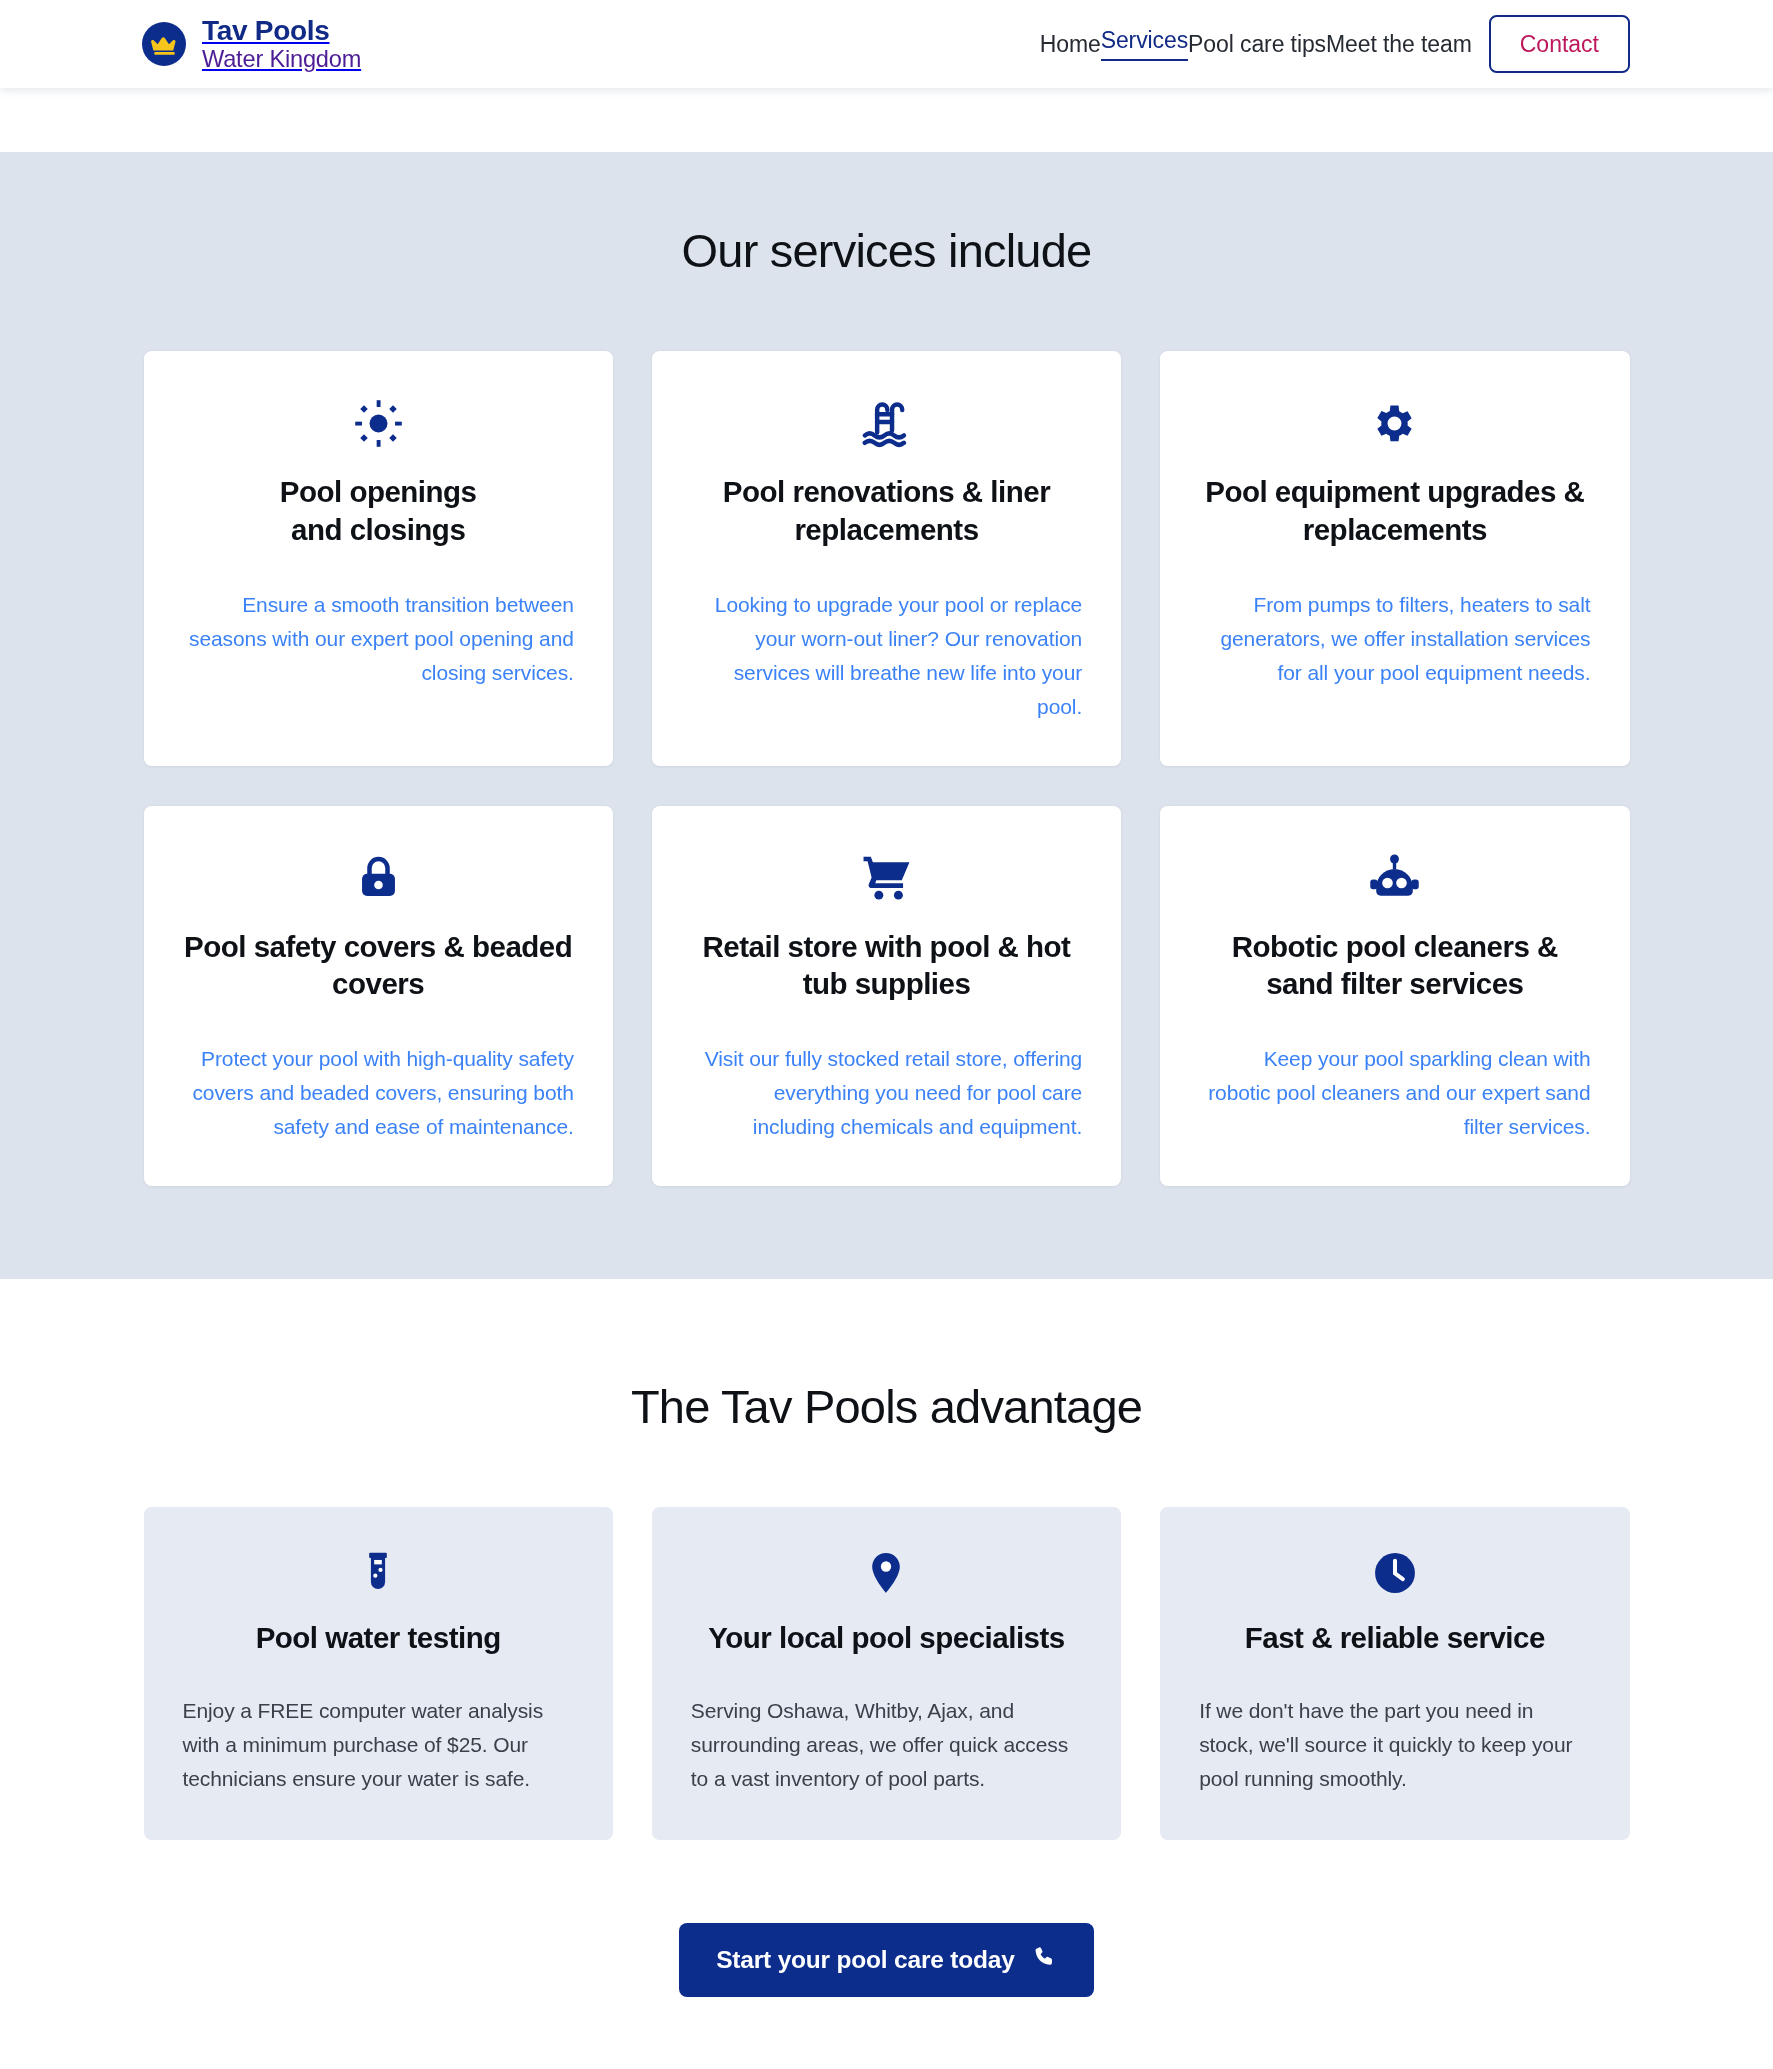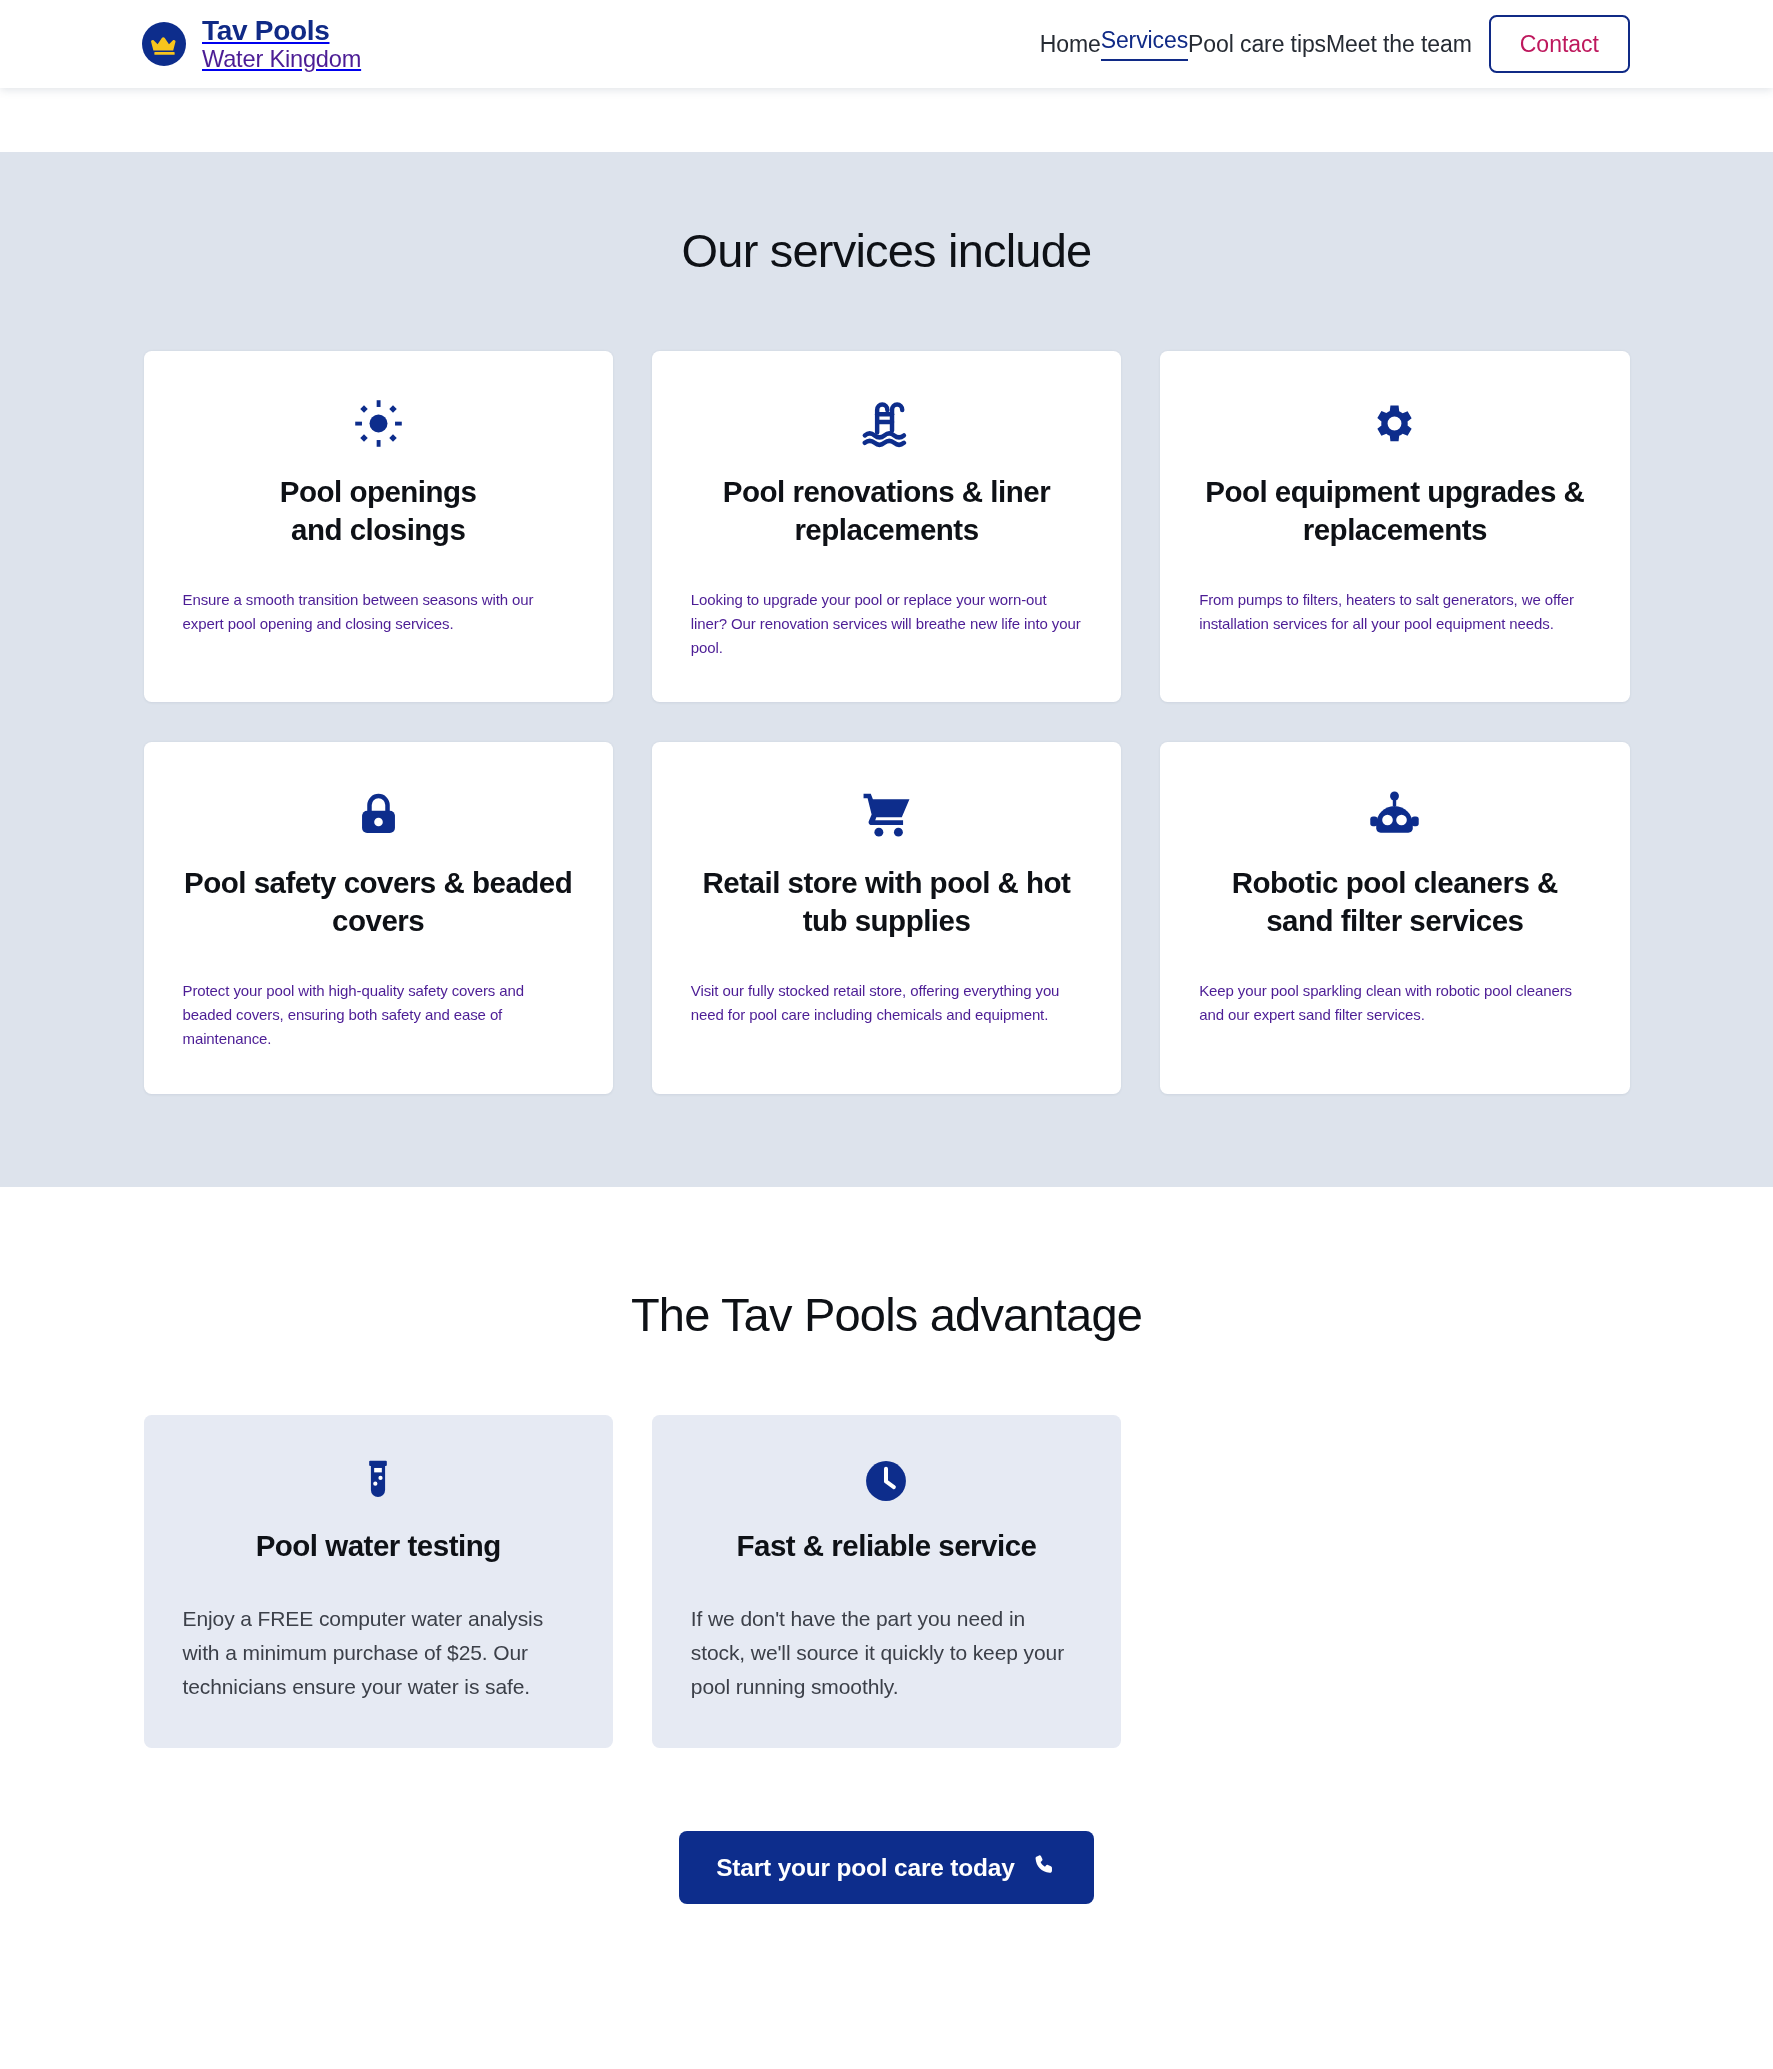--- a/index.html
+++ b/index.html
@@ -50,21 +50,21 @@
     background:#fff;border-radius:7.6px;padding:44px 39px 42px;
     display:flex;flex-direction:column;align-items:center;
     box-shadow:0 0.8px 2.5px rgba(40,55,80,.08);
   }
   .card-icon{height:56px;display:flex;align-items:center;justify-content:center;margin-bottom:22px;}
   .card-title{
     font-size:29.5px;font-weight:700;line-height:1.28;text-align:center;
     color:#0e1116;letter-spacing:-0.5px;margin-bottom:39px;max-width:422px;
   }
   .card-body{
-    font-size:15px;line-height:1.62;text-align:left;color:#4c1d95;
+    font-size:21px;line-height:1.62;text-align:right;color:#3b82f6;
     letter-spacing:-0.1px;max-width:405px;
   }
 
   
   .advantage{background:#fff;padding:100px 0 0;}
   .adv-grid{
     width:1486px;margin:0 auto;display:grid;
     grid-template-columns:repeat(3,1fr);gap:39px;
   }
   .adv-card{
@@ -224,20 +224,30 @@
             <path fill="#0d2d8c" d="M8.3 4.2h7.4v12.5a3.7 3.7 0 11-7.4 0z"></path>
             <rect x="10" y="5.2" width="4" height="2.3" fill="#fff"></rect>
             <circle cx="13.3" cy="10.4" r="1.1" fill="#fff"></circle>
             <circle cx="10.6" cy="13.4" r="1.1" fill="#fff"></circle>
           </svg>
         </span>
         <h3 class="adv-title">Pool water testing</h3>
         <p class="adv-body">Enjoy a FREE computer water analysis with a minimum purchase of $25. Our technicians ensure your water is safe.</p>
       </div>
 
+      <div class="adv-card">
+        <span class="adv-icon">
+          <svg width="46" height="46" viewBox="0 0 24 24" aria-hidden="true">
+            <path fill="#0d2d8c" d="M12 1.6c-4 0-7.2 3.2-7.2 7.2 0 5.4 7.2 13.6 7.2 13.6s7.2-8.2 7.2-13.6c0-4-3.2-7.2-7.2-7.2z"></path>
+            <circle cx="12" cy="8.6" r="2.7" fill="#fff"></circle>
+          </svg>
+        </span>
+        <h3 class="adv-title">Your local pool specialists</h3>
+        <p class="adv-body">Serving Oshawa, Whitby, Ajax, and surrounding areas, we offer quick access to a vast inventory of pool parts.</p>
+      </div>
 
       <div class="adv-card">
         <span class="adv-icon">
           <svg width="46" height="46" viewBox="0 0 24 24" aria-hidden="true">
             <circle cx="12" cy="12" r="10.4" fill="#0d2d8c"></circle>
             <path d="M12 5.6v6.6l4.1 3" fill="none" stroke="#fff" stroke-width="2.1" stroke-linecap="round" stroke-linejoin="round"></path>
           </svg>
         </span>
         <h3 class="adv-title">Fast &amp; reliable service</h3>
         <p class="adv-body">If we don't have the part you need in stock, we'll source it quickly to keep your pool running smoothly.</p>

